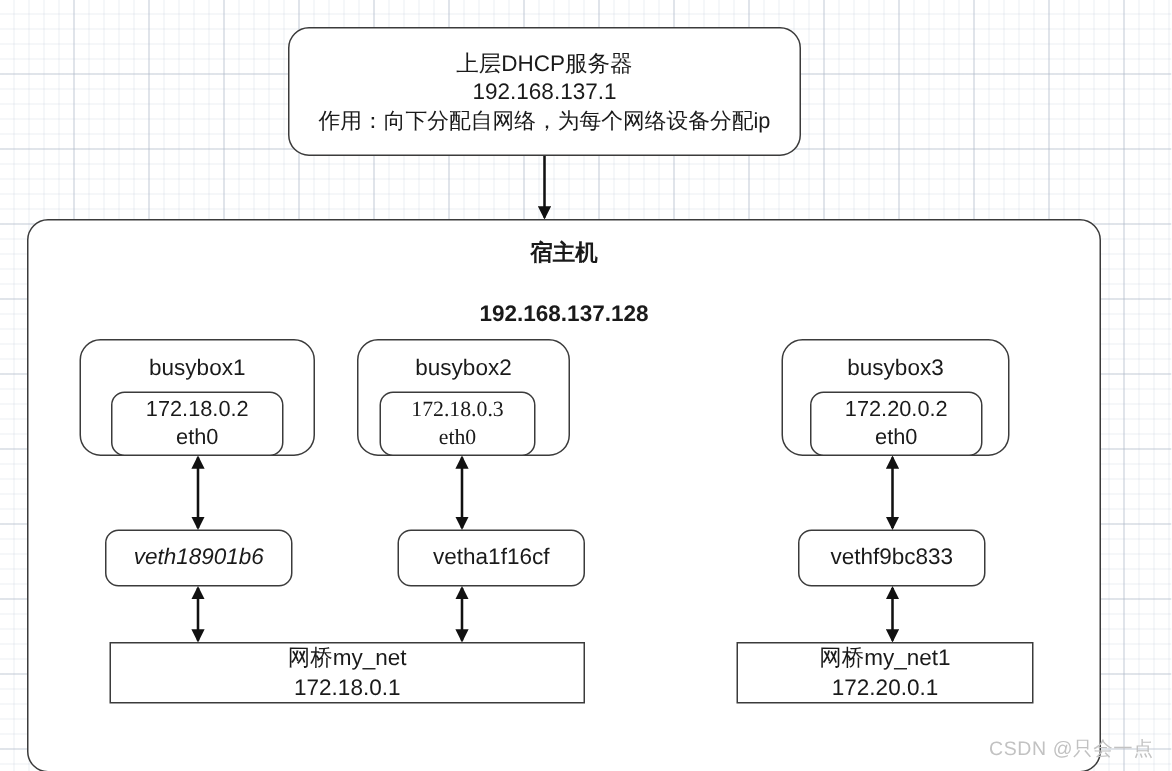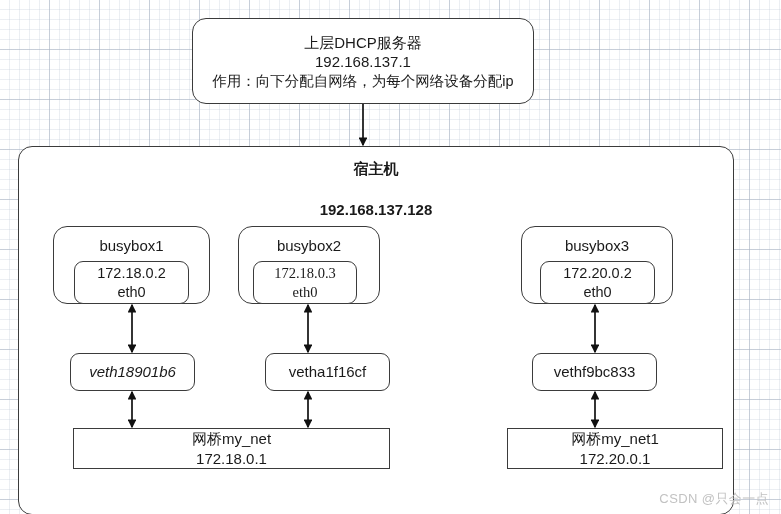--- a/index.html
+++ b/index.html
@@ -167,21 +167,21 @@
     <span class="line1">vetha1f16cf</span>
   </div>
   <div class="node rounded-sm veth-box" style="left:532px; top:353px; width:125px;">
     <span class="line1">vethf9bc833</span>
   </div>
 
   <div class="node sharp bridge-box" style="left:73px; top:428px; width:317px;">
     <span class="line1">网桥my_net</span>
     <span class="line2">172.18.0.1</span>
   </div>
-  <div class="node sharp bridge-box" style="left:507px; top:428px; width:216px;">
+  <div class="node sharp bridge-box" style="left:491px; top:428px; width:198px;">
     <span class="line1">网桥my_net1</span>
     <span class="line2">172.20.0.1</span>
   </div>
 
   <svg id="arrow-layer" viewBox="0 0 781 514" xmlns="http://www.w3.org/2000/svg">
     <defs>
       <marker id="ah-end" viewBox="0 0 10 10" refX="8.5" refY="5" markerWidth="5.2" markerHeight="5.2" orient="auto-start-reverse">
         <path d="M 0 0 L 10 5 L 0 10 z" fill="#111111"></path>
       </marker>
       <marker id="ah-start" viewBox="0 0 10 10" refX="8.5" refY="5" markerWidth="5.2" markerHeight="5.2" orient="auto-start-reverse">

